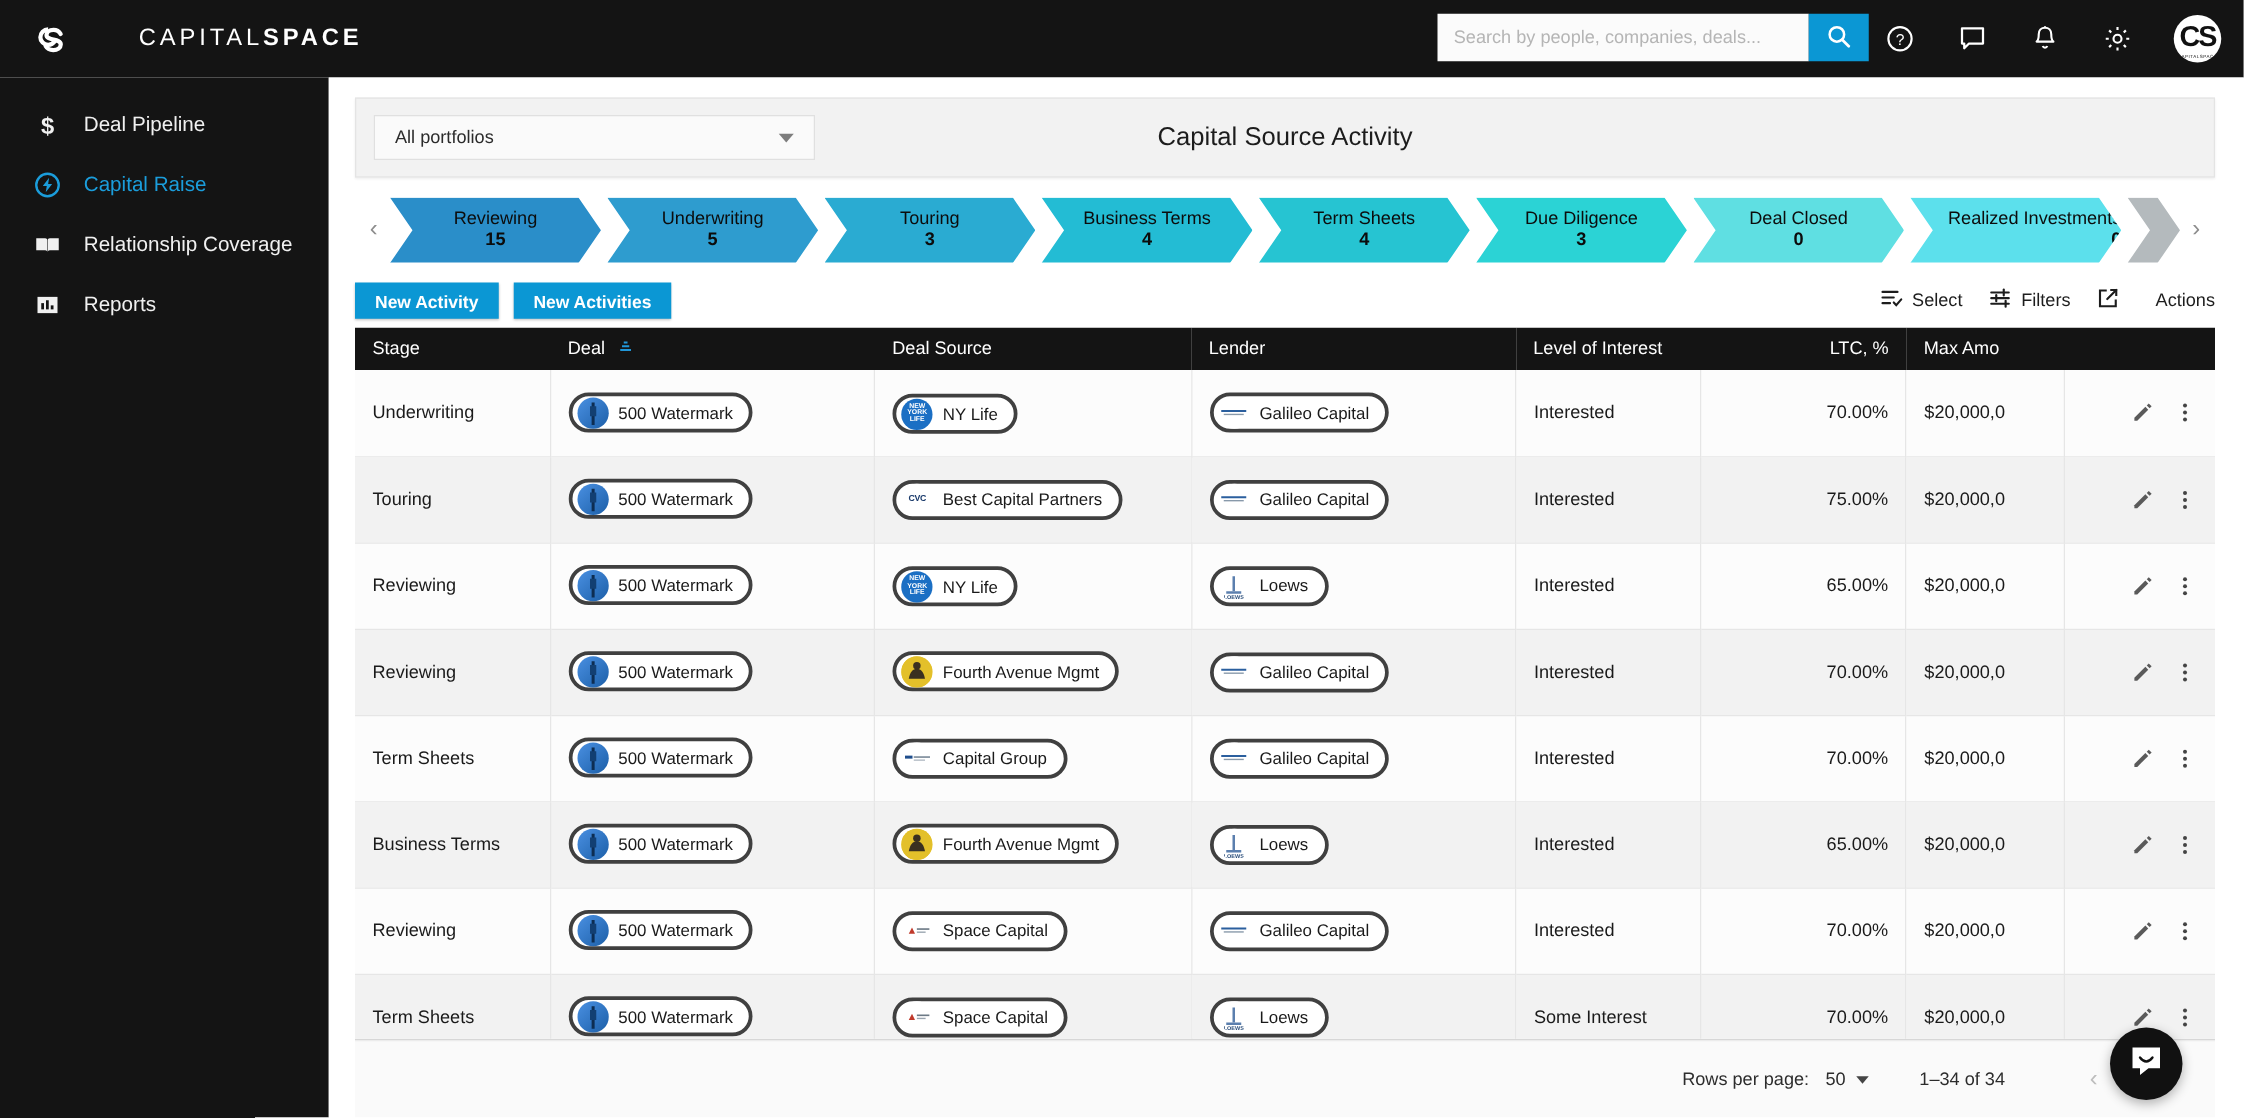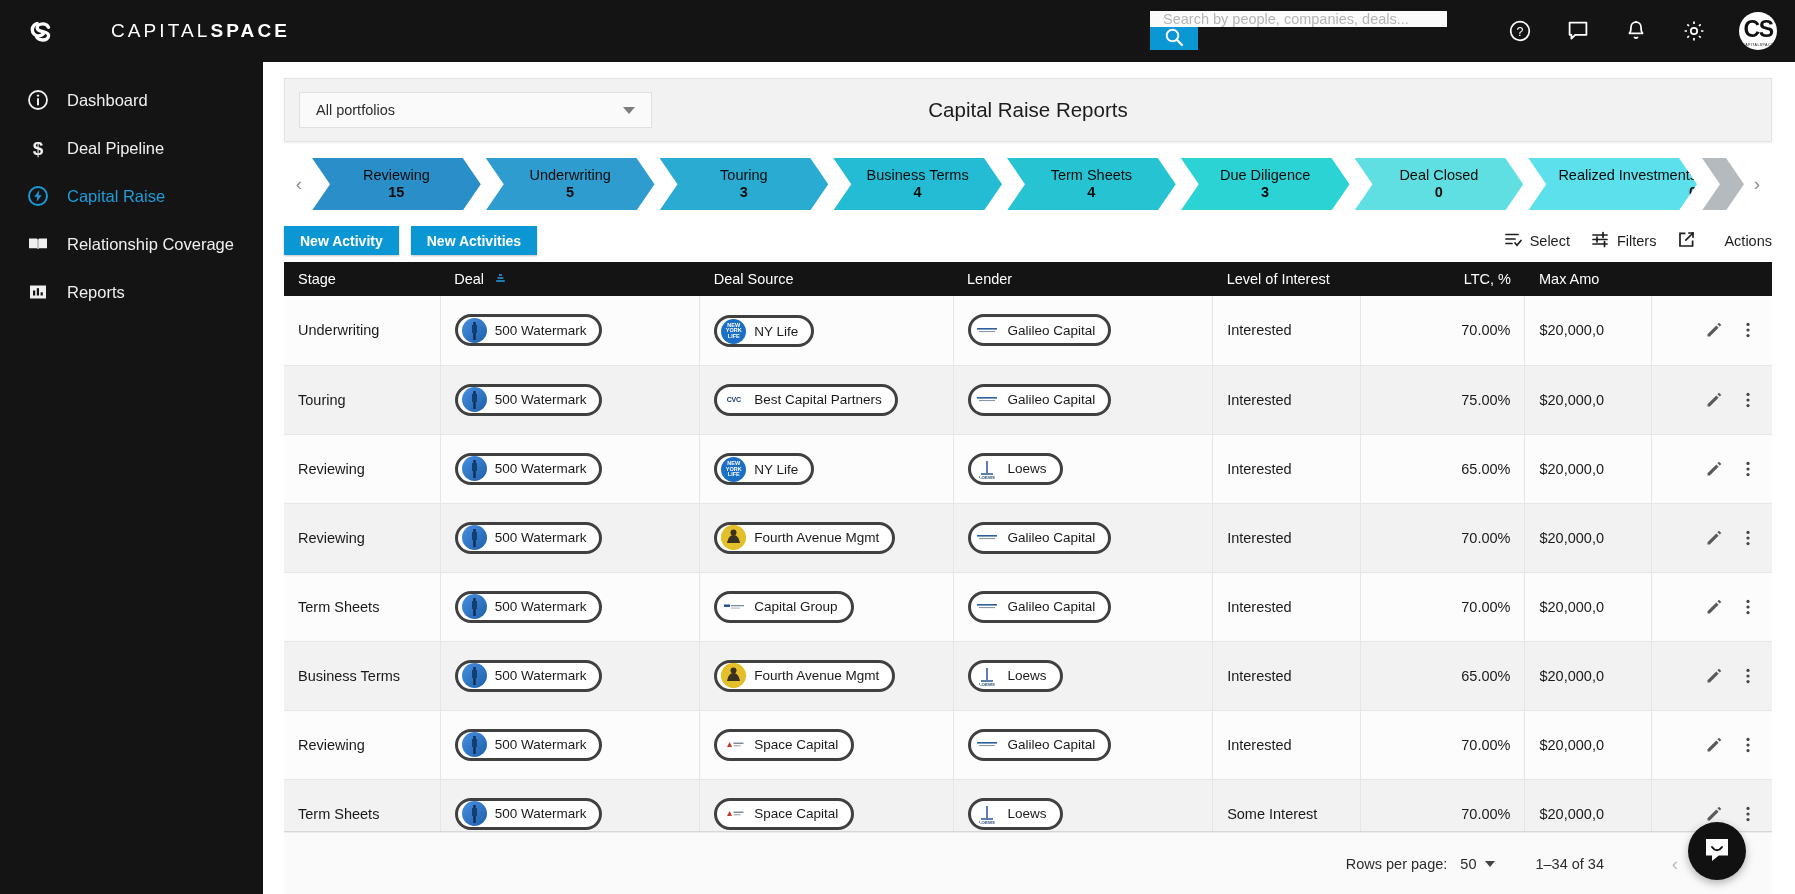--- a/index.html
+++ b/index.html
@@ -16,21 +16,21 @@
     display: flex; align-items: center; position: relative;
   }
   .logo-wrap { display: flex; align-items: center; gap: 11px; padding-left: 26px; }
   .logo-mark { width: 30px; height: 26px; position: relative; }
   .logo-text { font-size: 19px; letter-spacing: 3.1px; color: #fff; white-space: nowrap; }
   .logo-text .lt-light { font-weight: 400; margin-left: 44px; }
   .logo-text .lt-bold { font-weight: 700; }
 
   .search-wrap {
     position: absolute; left: 1150px; top: 11px;
-    display: flex; height: 38px; flex-direction: column;
+    display: flex; height: 38px;
   }
   .search-input {
     width: 297px; height: 38px; border: none; outline: none;
     background: #fbfbfb; padding: 0 13px; font-size: 14.5px;
     font-family: "Liberation Sans", sans-serif; color: #333;
   }
   .search-input::placeholder { color: #b5b5b5; }
   .search-btn {
     width: 48px; height: 38px; background: #0b97d4; border: none;
     display: flex; align-items: center; justify-content: center; cursor: pointer;
@@ -238,30 +238,20 @@
     <span class="avatar">
       <span class="av-cs">CS</span>
       <span class="av-sub">CAPITALSPACE</span>
     </span>
   </div>
 </div>
 
 <div class="body-row">
 
   <nav class="sidebar">
-    <div class="nav-item">
-      <span class="ni-ico">
-        <svg width="22" height="22" viewBox="0 0 22 22">
-            <circle cx="11" cy="11" r="9" fill="none" stroke="#f0f0f0" stroke-width="1.8"></circle>
-            <circle cx="11" cy="6.6" r="1.2" fill="#f0f0f0"></circle>
-            <rect x="10" y="9.3" width="2" height="7" fill="#f0f0f0"></rect>
-          </svg>
-      </span>
-      <span>Dashboard</span>
-    </div>
     <div class="nav-item">
       <span class="ni-ico">
         <svg width="22" height="22" viewBox="0 0 22 22">
             <text x="11" y="18" font-size="19" font-weight="700" fill="#f0f0f0" text-anchor="middle" font-family="Liberation Sans, sans-serif">$</text>
           </svg>
       </span>
       <span>Deal Pipeline</span>
     </div>
     <div class="nav-item active">
       <span class="ni-ico">
@@ -296,21 +286,21 @@
     </div>
   </nav>
 
   <main class="main">
 
     <div class="panel-head">
       <div class="portfolio-select">
         <span>All portfolios</span>
         <span class="caret"></span>
       </div>
-      <div class="panel-title">Capital Raise Reports</div>
+      <div class="panel-title">Capital Source Activity</div>
     </div>
 
     <div class="stages">
       <div class="stage-arrow-btn">
         <span>‹</span>
       </div>
       <div class="stages-track">
         <div class="chev first" style="background: rgb(42, 142, 201);">
           <span class="chev-name">Reviewing</span>
           <span class="chev-count">15</span>

